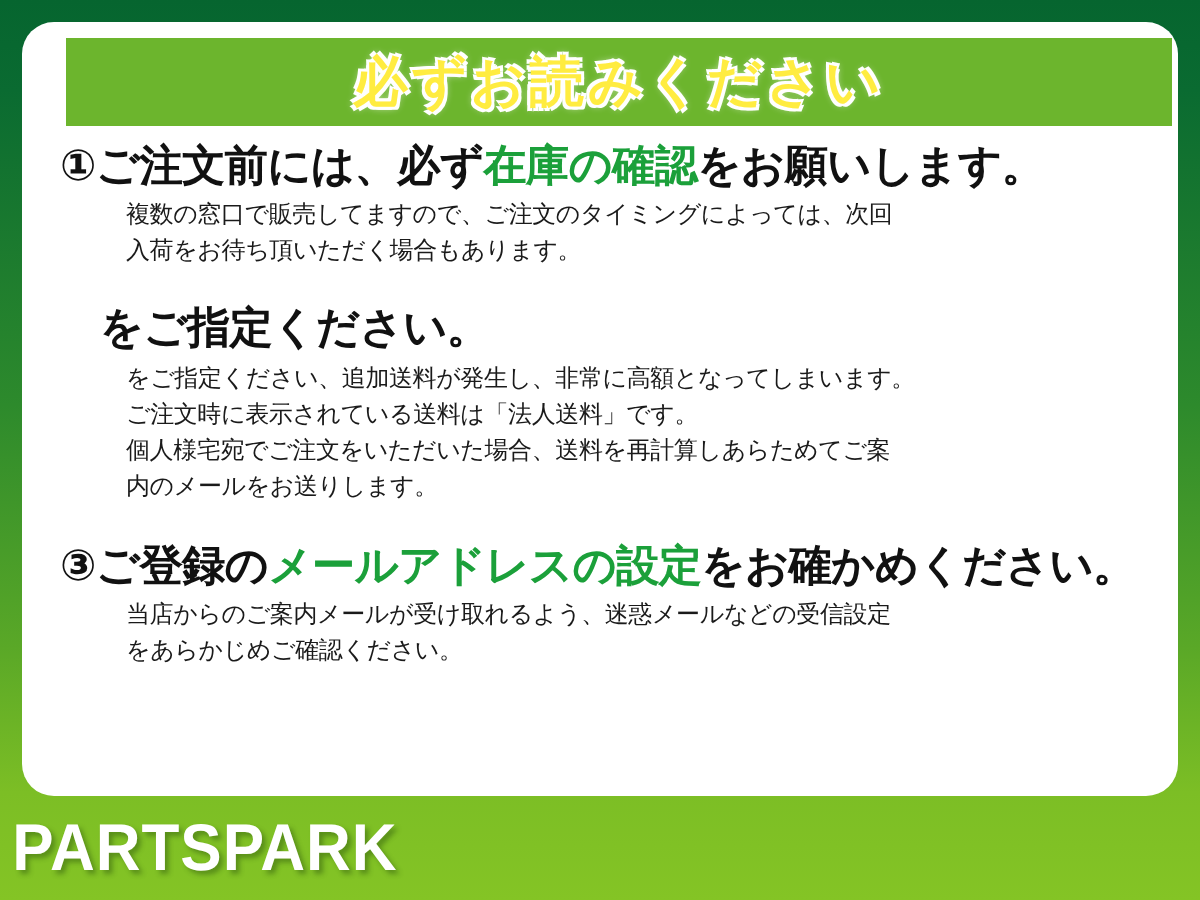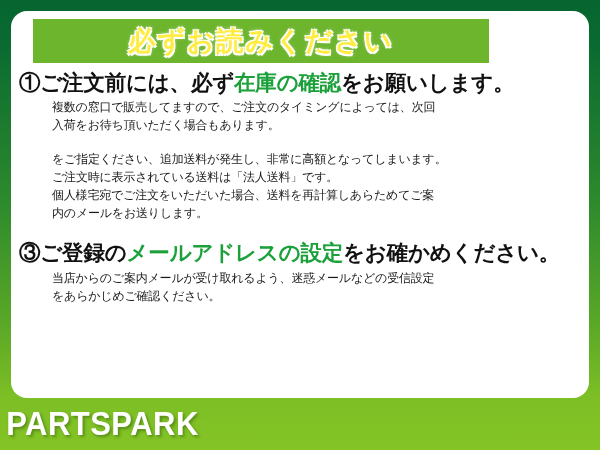--- a/index.html
+++ b/index.html
@@ -38,21 +38,21 @@
     background: #ffffff;
     border-radius: 16px;
     overflow: hidden;
   }
 
   
   #title-banner {
     position: absolute;
     left: 22px;
     top: 8px;
-    width: 456px;
+    width: 553px;
     height: 44px;
     background: #6cb52d;
     display: flex;
     align-items: center;
     justify-content: center;
   }
   #title-text {
     font-size: 27px;
     font-weight: bold;
     color: #ffec40;
@@ -63,24 +63,23 @@
        1.5px -1.5px 0 #ffffff,
       -1.5px  1.5px 0 #ffffff,
        1.5px  1.5px 0 #ffffff,
        0 0 4px rgba(255,255,255,0.95);
     white-space: nowrap;
   }
 
   
   #content {
     position: absolute;
-    left: 8px;
+    left: 19px;
     top: 58px;
     width: 556px;
-    font-family: Liberation Serif, serif;
   }
 
   .section { margin-bottom: 2px; }
 
   .heading {
     font-size: 21.5px;
     font-weight: bold;
     color: #111111;
     line-height: 1.32;
     letter-spacing: -0.2px;
@@ -143,20 +142,21 @@
         <div class="heading">
           <span>①</span><span>ご注文前には、必ず</span><span class="hl">在庫の確認</span><span>をお願いします。</span>
         </div>
         <div class="body-text">
           <div>複数の窓口で販売してますので、ご注文のタイミングによっては、次回</div>
           <div>入荷をお待ち頂いただく場合もあります。</div>
         </div>
       </div>
 
       <div class="section" id="sec2">
+        <div class="heading heading-line2">をご指定ください。</div>
         <div class="body-text">
           <div>をご指定ください、追加送料が発生し、非常に高額となってしまいます。</div>
           <div>ご注文時に表示されている送料は「法人送料」です。</div>
           <div>個人様宅宛でご注文をいただいた場合、送料を再計算しあらためてご案</div>
           <div>内のメールをお送りします。</div>
         </div>
       </div>
 
       <div class="section" id="sec3">
         <div class="heading">

